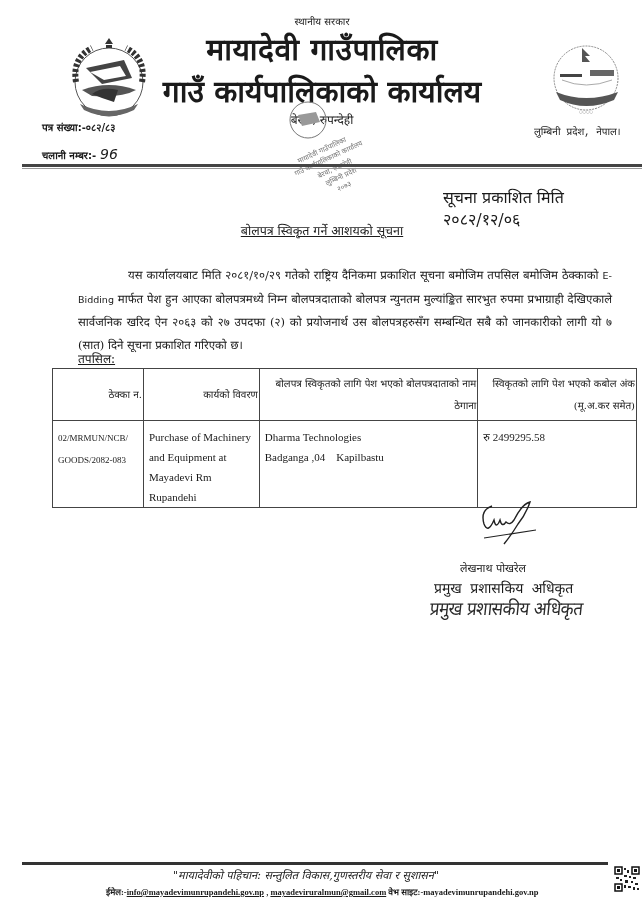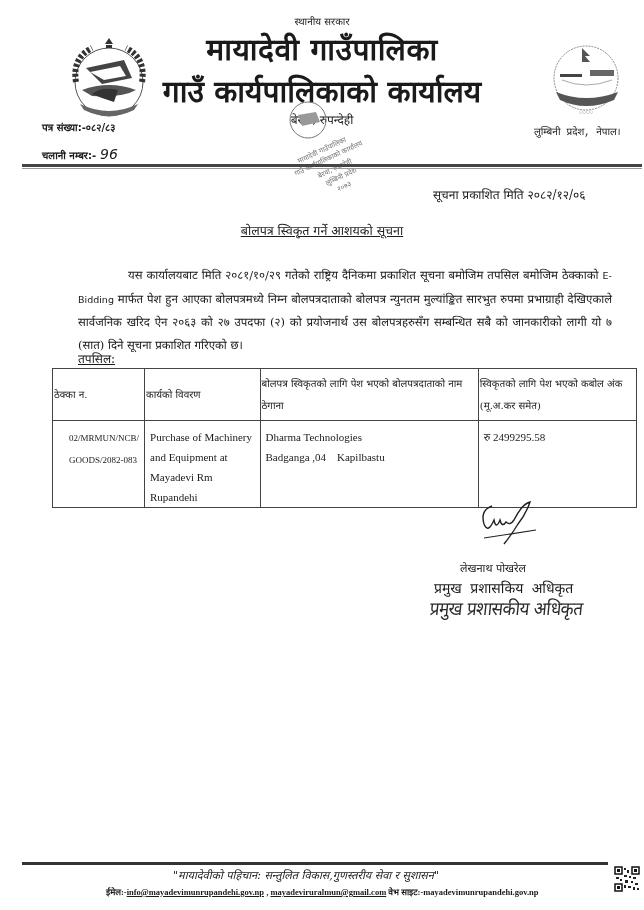--- a/index.html
+++ b/index.html
@@ -15,31 +15,31 @@
   .province { top: 124px; left: 534px; font-size: 10px; font-family: Liberation Mono, monospace; }
   .ref { left: 42px; font-size: 10px; font-family: "DejaVu Sans", sans-serif; font-weight: bold; }
   .ref.one { top: 120px; }
   .ref.two { top: 146px; }
   .ref .hand { font-family: "DejaVu Sans", sans-serif; font-weight: normal; font-size: 14px; font-style: italic; margin-left: 4px; }
   .rule-top { top: 164px; left: 22px; width: 620px; height: 3px; background: #444; }
   .rule-top2 { top: 168px; left: 22px; width: 620px; height: 1px; background: #999; }
   .emblem-left { top: 38px; left: 62px; width: 95px; height: 85px; }
   .emblem-right { top: 40px; left: 548px; width: 76px; height: 80px; }
   .stamp { top: 100px; left: 268px; width: 120px; height: 100px; }
-  .pub-date { top: 186px; left: 433px; font-size: 12px; }
+  .pub-date { top: 186px; left: 443px; font-size: 16px; }
   .heading { top: 222px; left: 0; width: 644px; text-align: center; font-size: 12.5px; text-decoration: underline; }
   .para { top: 244px; left: 78px; width: 534px; font-size: 11.5px; line-height: 22.5px; text-align: justify; margin-top: 20px; }
   .para .indent { display: inline-block; width: 50px; }
   .para .eb { font-size: 9.5px; font-family: "DejaVu Sans", sans-serif; }
   .details-label { top: 350px; left: 78px; font-size: 12px; text-decoration: underline; }
   table.bids { position: absolute; top: 368px; left: 52px; width: 585px; border-collapse: collapse; font-size: 10px; }
   table.bids td, table.bids th { border: 1px solid #444; vertical-align: top; }
-  table.bids th { font-weight: normal; height: 49px; text-align: left; vertical-align: middle; line-height: 22px; font-size: 10px; }
+  table.bids th { font-weight: normal; height: 49px; text-align: right; vertical-align: middle; line-height: 22px; font-size: 10px; }
   table.bids td { height: 76px; padding: 6px 5px 0 5px; line-height: 20px; font-family: "Liberation Serif", serif; font-size: 11px; }
-  table.bids td.c1 { font-size: 9px; line-height: 22px; padding-left: 16px; }
+  table.bids td.c1 { font-size: 9px; line-height: 22px; padding-left: 5px; }
   .sig { top: 500px; left: 478px; width: 60px; height: 50px; }
   .signer-name { top: 560px; left: 460px; font-size: 11px; }
   .signer-title { top: 578px; left: 434px; font-size: 14px; font-family: Liberation Mono, monospace; }
   .seal-stamp { top: 596px; left: 430px; font-size: 17px; font-family: "DejaVu Sans", sans-serif; color: #2a2a2a; letter-spacing: -0.5px; transform: skewX(-6deg) scaleY(1.1); }
   .rule-foot { top: 862px; left: 22px; width: 586px; height: 3px; background: #333; }
   .motto { top: 867px; left: 0; width: 612px; text-align: center; font-size: 11px; font-style: italic; }
   .contact { top: 886px; left: 78px; font-size: 8.5px; font-family: "Liberation Serif", serif; font-weight: bold; white-space: nowrap; padding-left: 28px; }
   .contact a { color: #1a1a1a; text-decoration: underline; }
   .qr { top: 866px; left: 614px; width: 26px; height: 26px; }
 </style>

